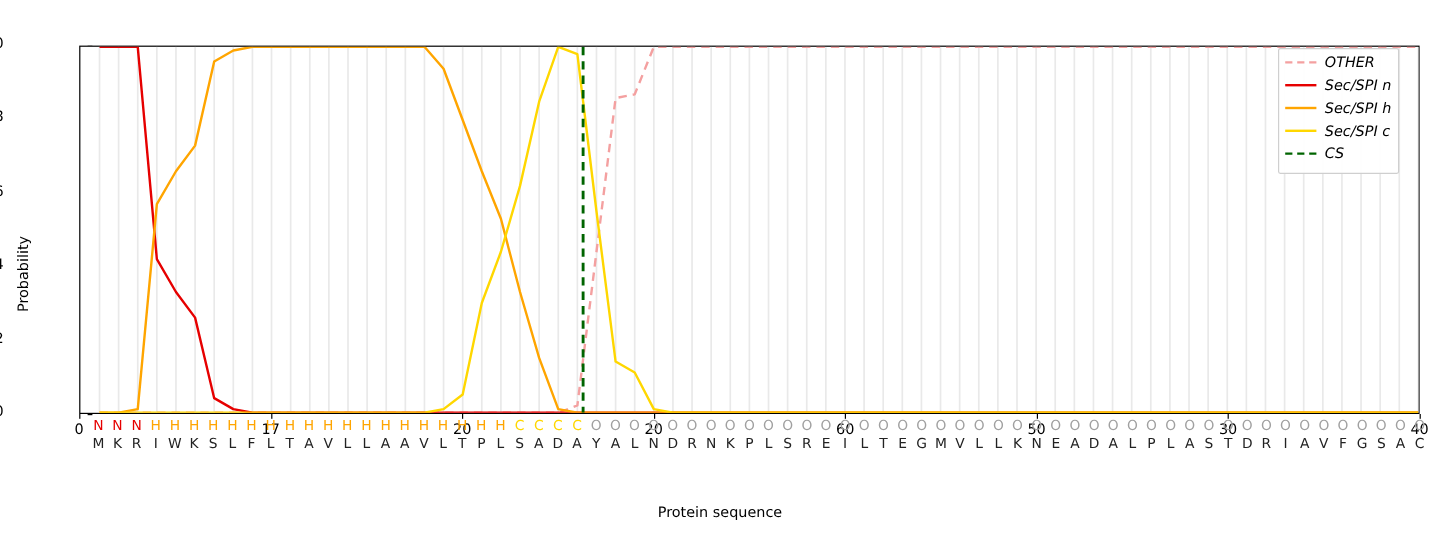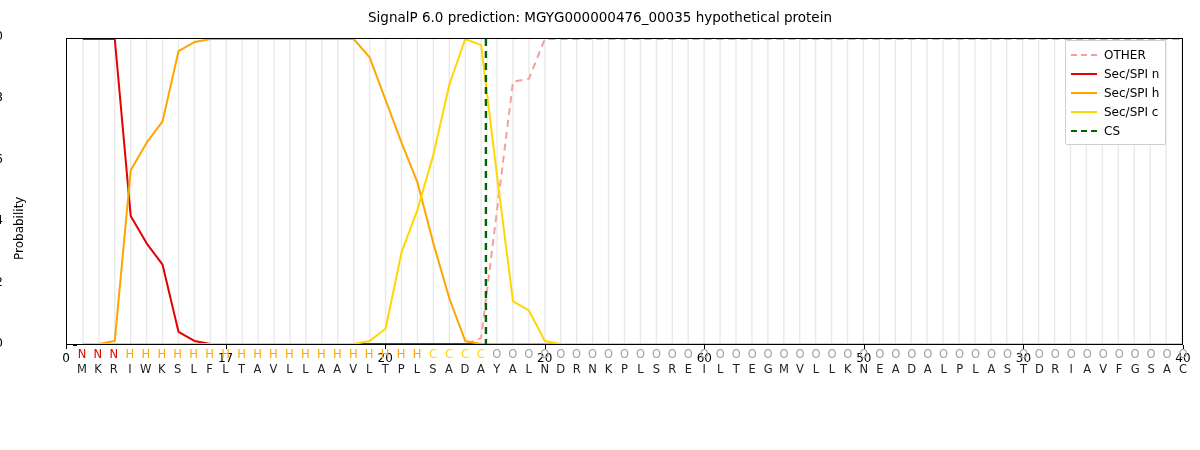--- a/index.html
+++ b/index.html
@@ -52,34 +52,33 @@
     font-size:11.5px;line-height:15px;
   }
   #seq-row .res-cell{color:#222;font-size:11.5px;}
 
   
   #legend{
     position:absolute;left:1065px;top:40px;
     border:1px solid #cfcfcf;background:rgba(255,255,255,0.92);
     padding:4px 6px 4px 5px;border-radius:2px;
   }
-  .leg-item{display:flex;align-items:center;height:19px;}
+  .leg-item{display:flex;height:19px;font-style:italic;}
   .leg-swatch{width:26px;height:14px;position:relative;margin-right:7px;flex:none;}
   .leg-swatch i{position:absolute;left:0;top:6px;height:2px;width:26px;display:block;}
   .leg-swatch.dashed i{
     background:none;border-top:2.4px dashed currentColor;height:0;top:6px;
   }
   .leg-label{font-size:12px;color:#000;white-space:nowrap;}
 </style>
 </head>
 <body>
 
 <div id="root">
 
-  <div class="chart-title">SignalP 6.0 prediction: MGYG000000476_00035 hypothetical protein</div>
 
   <div class="ylabel">Probability</div>
 
   <div id="yticks">
       <div class="ytick" style="top: 345px;">
         <span>0.0</span>
         <div class="ytickmark" style="left: 62px; position: absolute;"></div>
       </div>
       <div class="ytick" style="top: 283.6px;">
         <span>0.2</span>
@@ -358,20 +357,21 @@
       <div class="res-cell" style="left: 1005.3px;">I</div>
       <div class="res-cell" style="left: 1021.26px;">A</div>
       <div class="res-cell" style="left: 1037.21px;">V</div>
       <div class="res-cell" style="left: 1053.17px;">F</div>
       <div class="res-cell" style="left: 1069.13px;">G</div>
       <div class="res-cell" style="left: 1085.09px;">S</div>
       <div class="res-cell" style="left: 1101.04px;">A</div>
       <div class="res-cell" style="left: 1117px;">C</div>
     </div>
 
+  <div class="xlabel">Protein sequence</div>
 
   <div id="legend">
       <div class="leg-item">
         <span class="leg-swatch dashed" style="color: rgb(244, 160, 160);">
           <i></i>
         </span>
         <span class="leg-label">OTHER</span>
       </div>
       <div class="leg-item">
         <span class="leg-swatch" style="color: rgb(230, 0, 0);">

